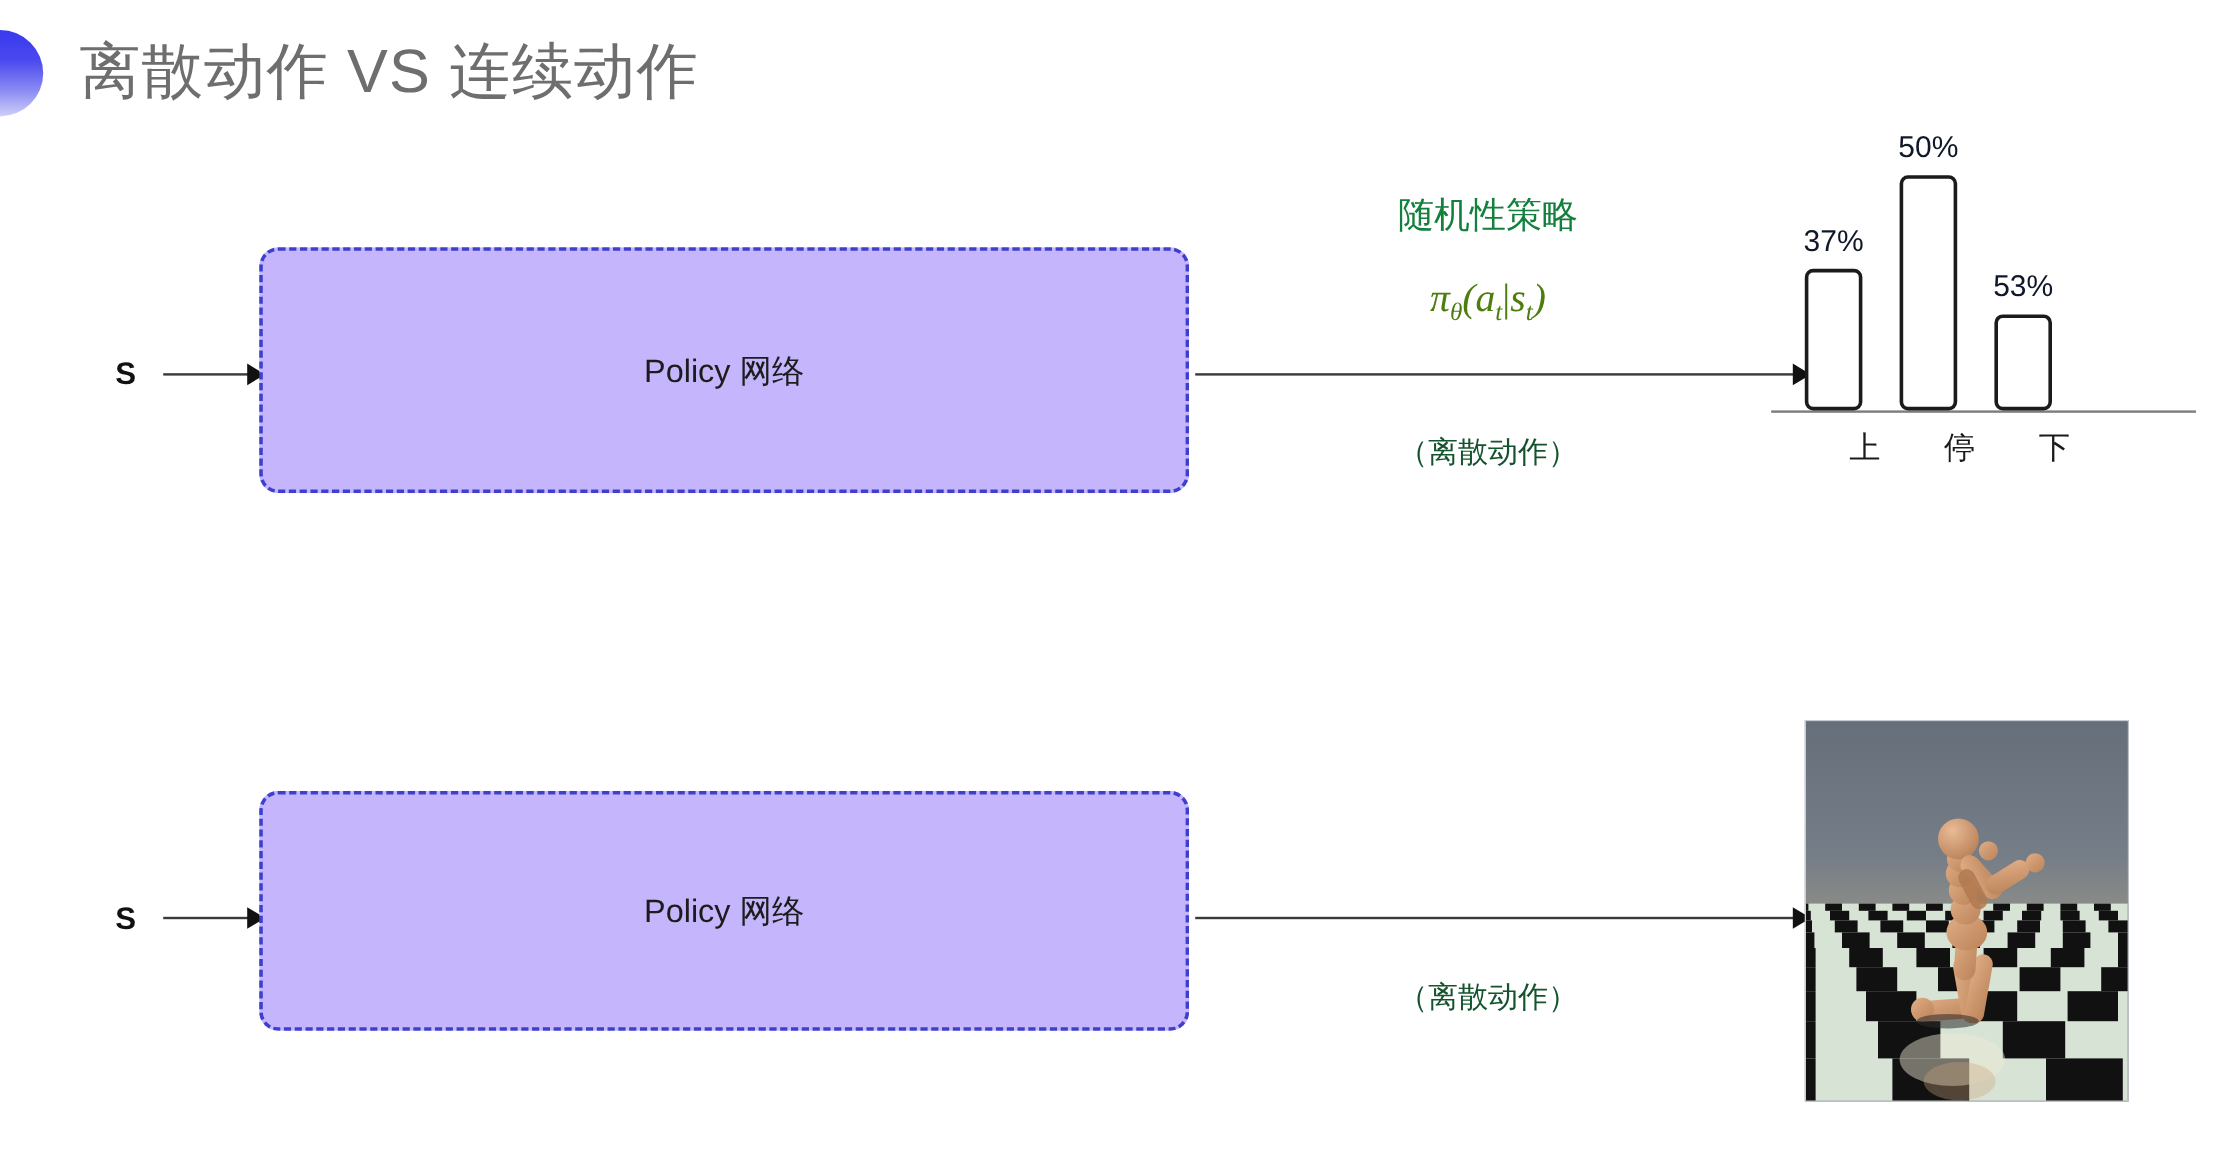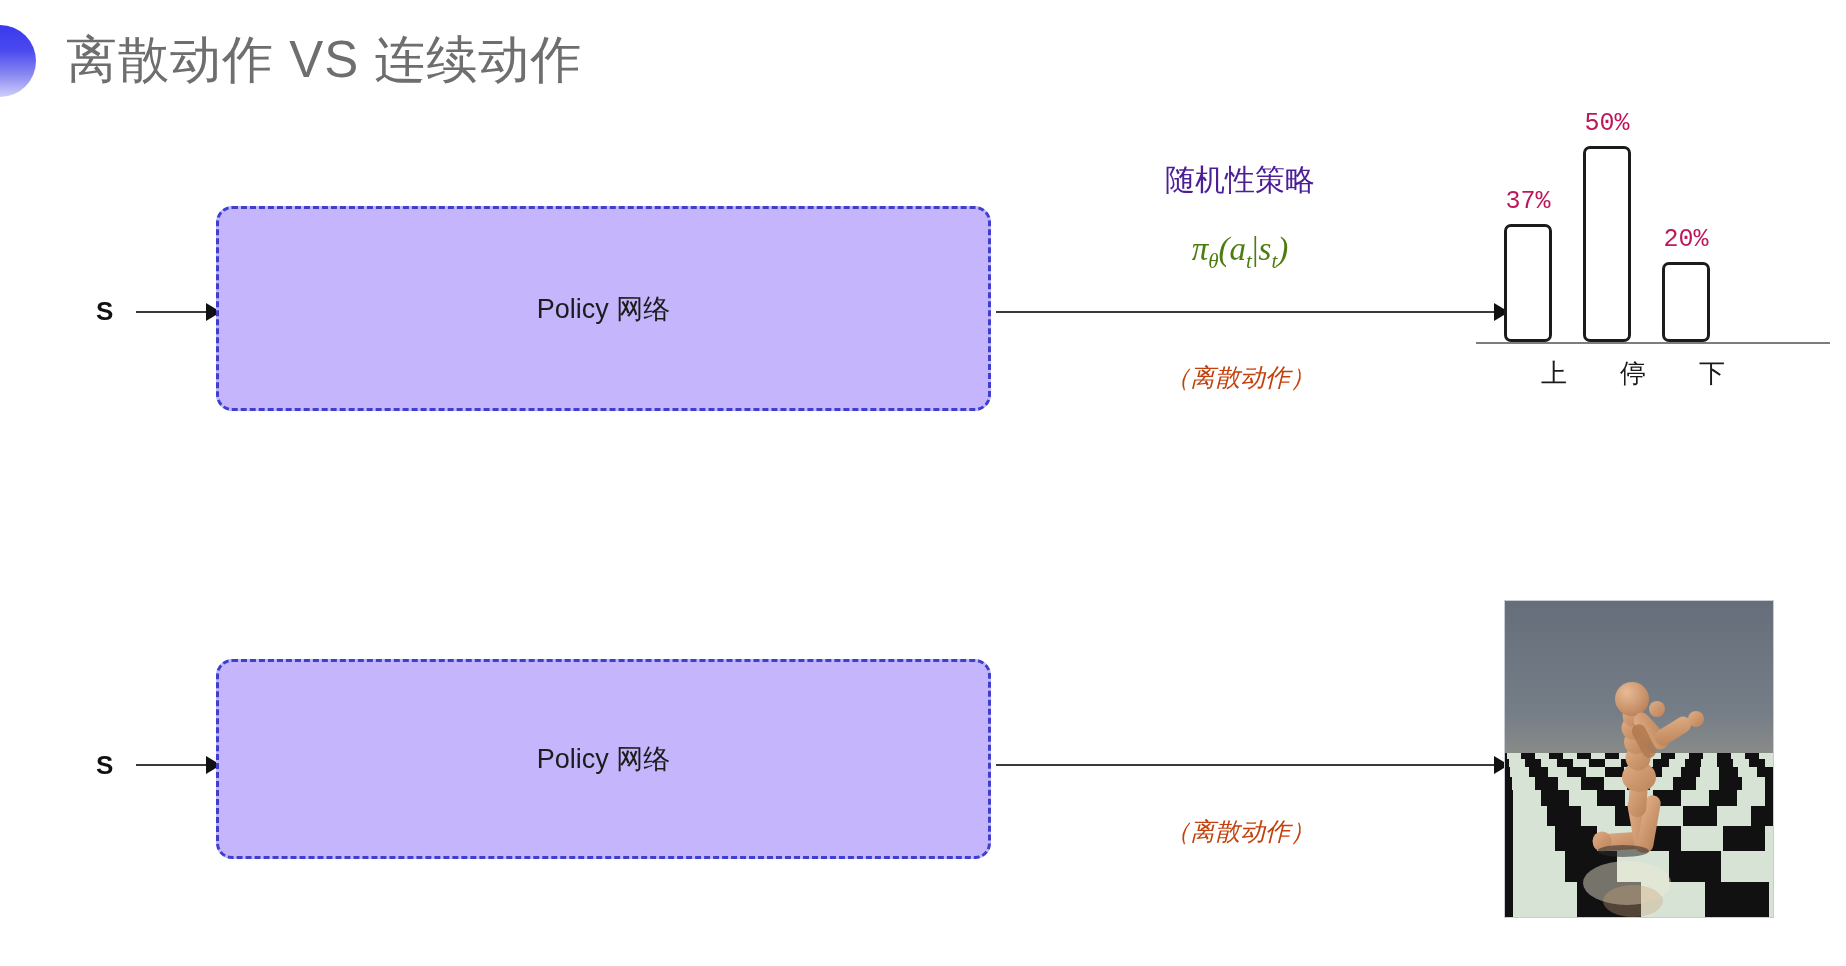--- a/index.html
+++ b/index.html
@@ -99,21 +99,21 @@
   .policy-annot {
     position: absolute;
     width: 340px;
     text-align: center;
   }
   #annot-top    { left: 1070px; top: 158px; }
   #annot-bottom { left: 1070px; top: 613px; }
 
   .annot-heading {
     font-size: 30px;
-    color: #4c1d95;
+    color: #15803d;
     line-height: 44px;
     font-family: "Liberation Sans", sans-serif;
     white-space: nowrap;
   }
   .annot-formula {
     font-size: 33px;
     color: #4d7c0f;
     line-height: 62px;
     margin-top: 16px;
     font-family: "Liberation Serif", serif;
@@ -123,25 +123,24 @@
   .annot-formula .sub {
     font-size: 21px;
     vertical-align: sub;
     font-style: italic;
   }
   .annot-formula .upr {
     font-style: normal;
   }
   .annot-note {
     font-size: 25px;
-    color: #c2410c;
+    color: #14532d;
     line-height: 38px;
     font-family: "Liberation Sans", sans-serif;
     white-space: nowrap;
-    font-style: italic;
   }
   #note-top    { position: absolute; left: 1070px; top: 358px; width: 340px; text-align: center; }
   #note-bottom { position: absolute; left: 1070px; top: 812px; width: 340px; text-align: center; }
 
   
   #bar-chart {
     position: absolute;
     left: 1470px;
     top: 110px;
     width: 360px;
@@ -169,22 +168,22 @@
     border-radius: 7px;
     background: #ffffff;
     box-sizing: border-box;
   }
   .bar-value {
     position: absolute;
     left: -26px;
     width: 100px;
     text-align: center;
     font-size: 25px;
-    color: #be185d;
-    font-family: Liberation Mono, monospace;
+    color: #0f172a;
+    font-family: Liberation Sans, sans-serif;
   }
   .bar-cat {
     position: absolute;
     top: 246px;
     left: -26px;
     width: 100px;
     text-align: center;
     font-size: 26px;
     color: #1a1a1a;
     font-family: "Liberation Sans", sans-serif;
@@ -234,21 +233,21 @@
     <div class="bar-col" style="left:34px;">
       <div class="bar-rect" style="height:118px;"></div>
       <div class="bar-value" style="bottom:126px;">37%</div>
     </div>
     <div class="bar-col" style="left:113px;">
       <div class="bar-rect" style="height:196px;"></div>
       <div class="bar-value" style="bottom:204px;">50%</div>
     </div>
     <div class="bar-col" style="left:192px;">
       <div class="bar-rect" style="height:80px;"></div>
-      <div class="bar-value" style="bottom:88px;">20%</div>
+      <div class="bar-value" style="bottom:88px;">53%</div>
     </div>
 
     <div class="bar-cat" style="left:34px;">上</div>
     <div class="bar-cat" style="left:113px;">停</div>
     <div class="bar-cat" style="left:192px;">下</div>
   </div>
 
   <div class="s-label" id="s-label-bottom">S</div>
   <div class="h-arrow" id="in-arrow-bottom"></div>
 

